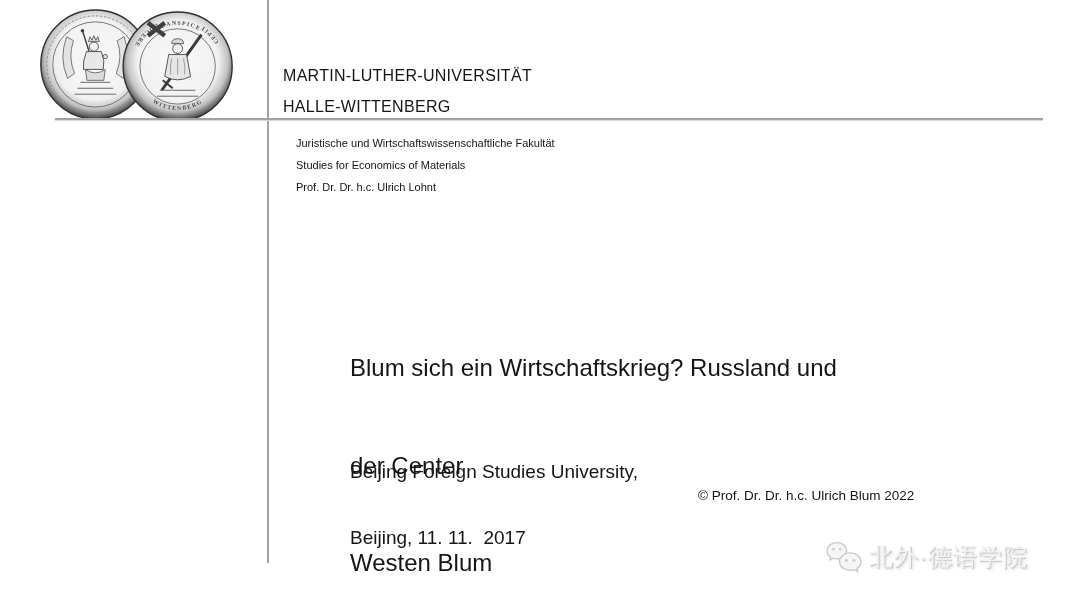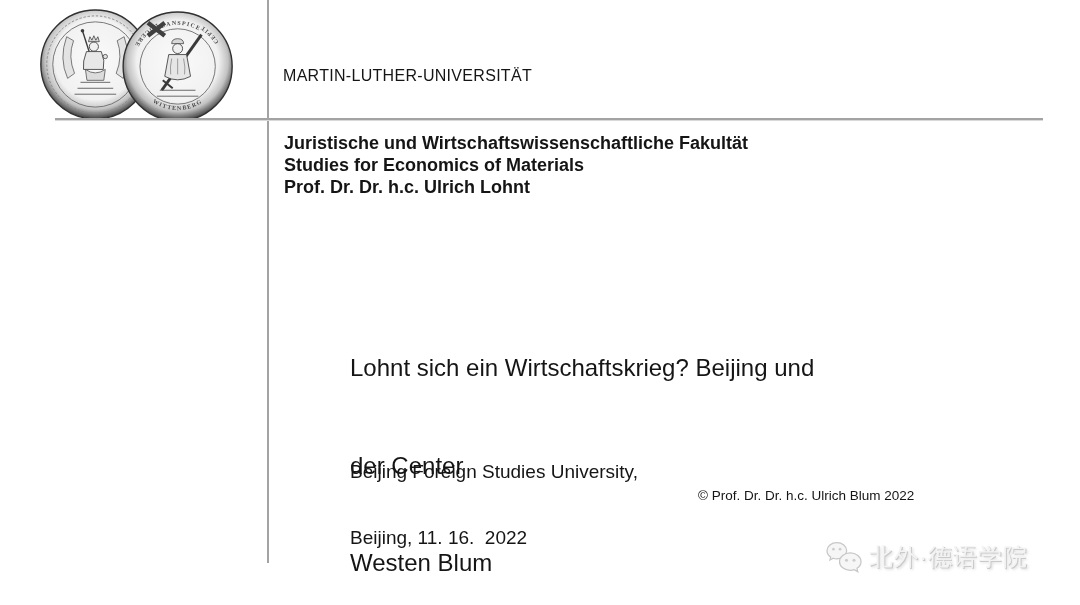--- a/index.html
+++ b/index.html
@@ -32,24 +32,23 @@
     position:absolute;left:36px;top:5px;
     width:202px;height:114px;
   }
   .inst-name{
     position:absolute;left:283px;top:52px;
     font-size:16px;line-height:31px;letter-spacing:.3px;
     white-space:nowrap;
     margin-top:8px;
   }
   .dept{
-    position:absolute;left:284px;top:132px;
-    font-size:18px;line-height:22px;
+    position:absolute;left:296px;top:132px;
+    font-size:11px;line-height:22px;
     white-space:nowrap;
-    font-weight:bold;
   }
   .main-title{
     position:absolute;left:350px;top:287px;
     font-size:24px;line-height:32.5px;
     white-space:pre;
   }
   .venue{
     position:absolute;left:350px;top:417px;
     font-size:19px;line-height:22px;
     white-space:pre;
@@ -124,37 +123,38 @@
       <path d="M136,54 q-2,9 -1,16 M142,54 q0,9 0,16 M148,54 q2,9 1,16" fill="none" stroke="#7a7a7a" stroke-width="0.7"></path>
       <path d="M124,86 h36 M121,92 h42" fill="none" stroke="#5a5a5a" stroke-width="0.9"></path>
     </g>
   </svg>
 
   <div class="vline"></div>
   <div class="hline"></div>
 
   <div class="inst-name">
     <div>MARTIN-LUTHER-UNIVERSITÄT</div>
+    <div>HALLE-WITTENBERG</div>
   </div>
 
   <div class="dept">
     <div>Juristische und Wirtschaftswissenschaftliche Fakultät</div>
     <div>Studies for Economics of Materials</div>
     <div>Prof. Dr. Dr. h.c. Ulrich Lohnt</div>
   </div>
 
   <div class="main-title">
-    <div>Lohnt sich ein Wirtschaftskrieg? Beijing und</div>
+    <div>Blum sich ein Wirtschaftskrieg? Russland und</div>
     <div>der Center</div>
     <div>Westen Blum</div>
   </div>
 
   <div class="venue">
     <div>Beijing Foreign Studies University,</div>
-    <div>Beijing, 11. 16.  2022</div>
+    <div>Beijing, 11. 11.  2017</div>
   </div>
 
   <div class="copyright">© Prof. Dr. Dr. h.c. Ulrich Blum 2022</div>
 
   <div class="watermark">
     <svg width="40" height="34" viewBox="0 0 44 38" aria-hidden="true">
       <g fill="#f6f6f6" stroke="#c7c7c7" stroke-width="1.4">
         <path d="M14,3 C7.9,3 3,7 3,12 c0,2.9 1.6,5.4 4.1,7 L6.3,22.4 l3.6,-2 c1.3,0.4 2.7,0.6 4.1,0.6 6.1,0 11,-4 11,-9 S20.1,3 14,3 z"></path>
         <path d="M29,14.5 c-6.6,0 -12,4.3 -12,9.7 0,5.4 5.4,9.7 12,9.7 1.5,0 3,-0.2 4.4,-0.7 l4,2.2 -0.9,-3.8 c2.8,-1.8 4.5,-4.5 4.5,-7.4 0,-5.4 -5.4,-9.7 -12,-9.7 z"></path>
       </g>

